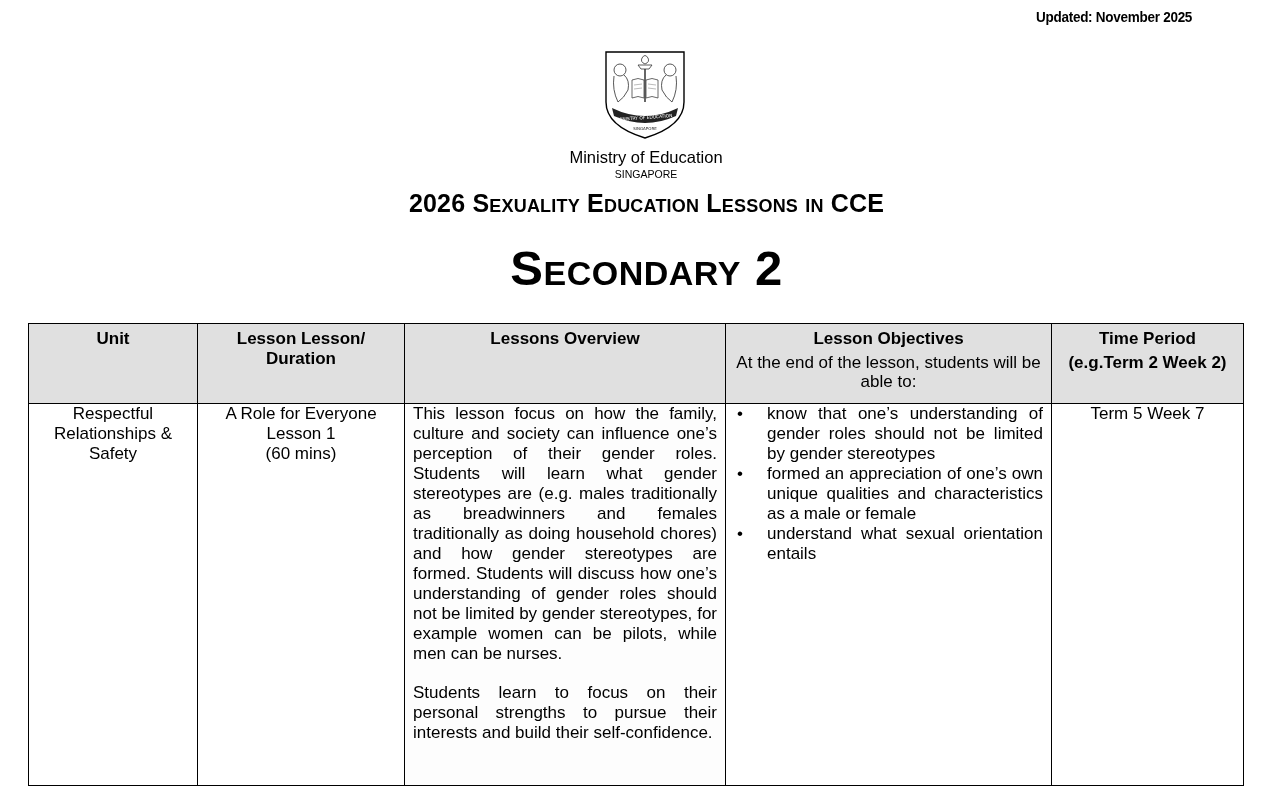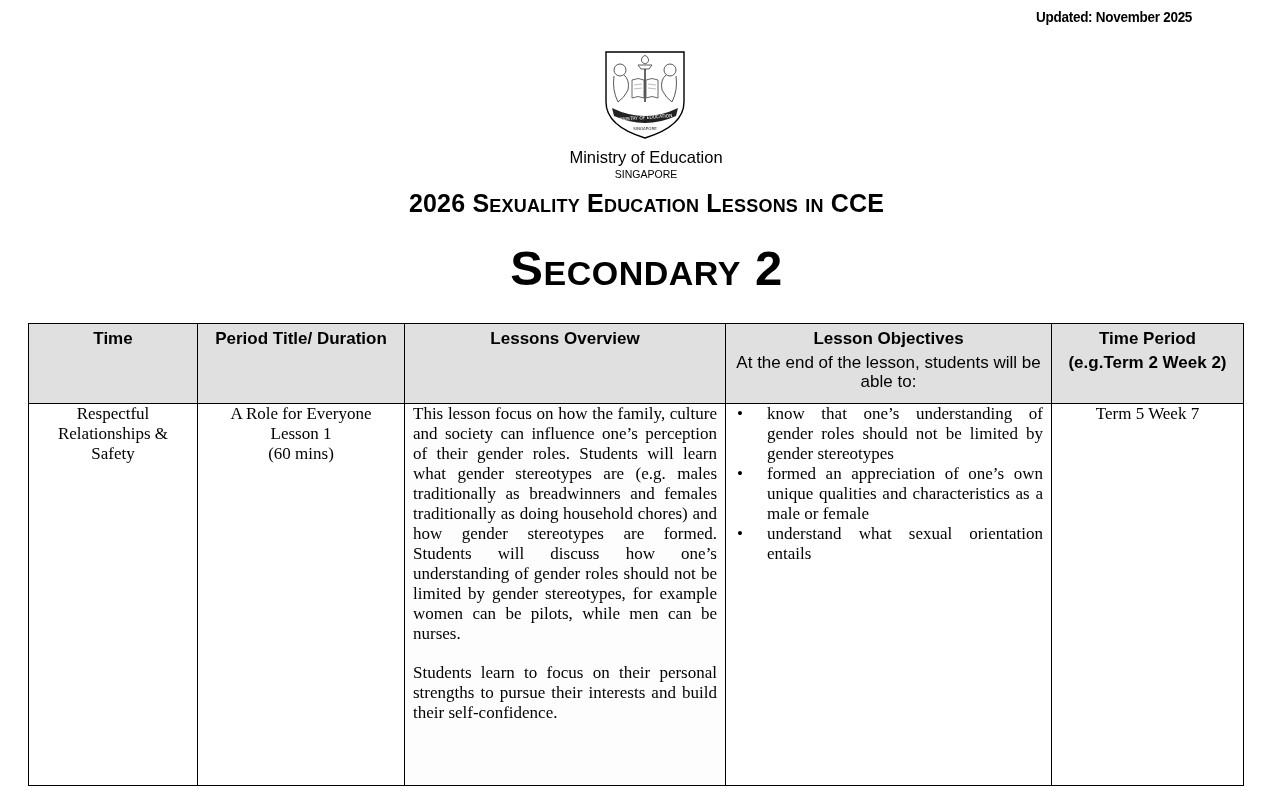--- a/index.html
+++ b/index.html
@@ -110,21 +110,20 @@
       margin-top: 4px;
       line-height: 19px;
     }
     .th-sub-bold {
       display: block;
       font-weight: bold;
       margin-top: 4px;
     }
     table.lessons td {
       height: 381px;
-      font-family: Liberation Serif, serif;
     }
     td.unit-cell {
       vertical-align: middle;
       text-align: center;
       padding-bottom: 8px;
     }
     td.title-cell {
       text-align: center;
       padding-top: 1px;
     }
@@ -201,22 +200,22 @@
 <table class="lessons">
   <colgroup>
     <col style="width:169px">
     <col style="width:207px">
     <col style="width:321px">
     <col style="width:326px">
     <col style="width:192px">
   </colgroup>
   <thead>
     <tr>
-      <th><span>Time</span></th>
-      <th><span>Period Title/ Duration</span></th>
+      <th><span>Unit</span></th>
+      <th><span>Lesson Lesson/ Duration</span></th>
       <th><span>Lessons Overview</span></th>
       <th>
         <span>Lesson Objectives</span>
         <span class="th-sub">At the end of the lesson, students will be able to:</span>
       </th>
       <th>
         <span>Time Period</span>
         <span class="th-sub-bold">(e.g.Term 2 Week 2)</span>
       </th>
     </tr>

